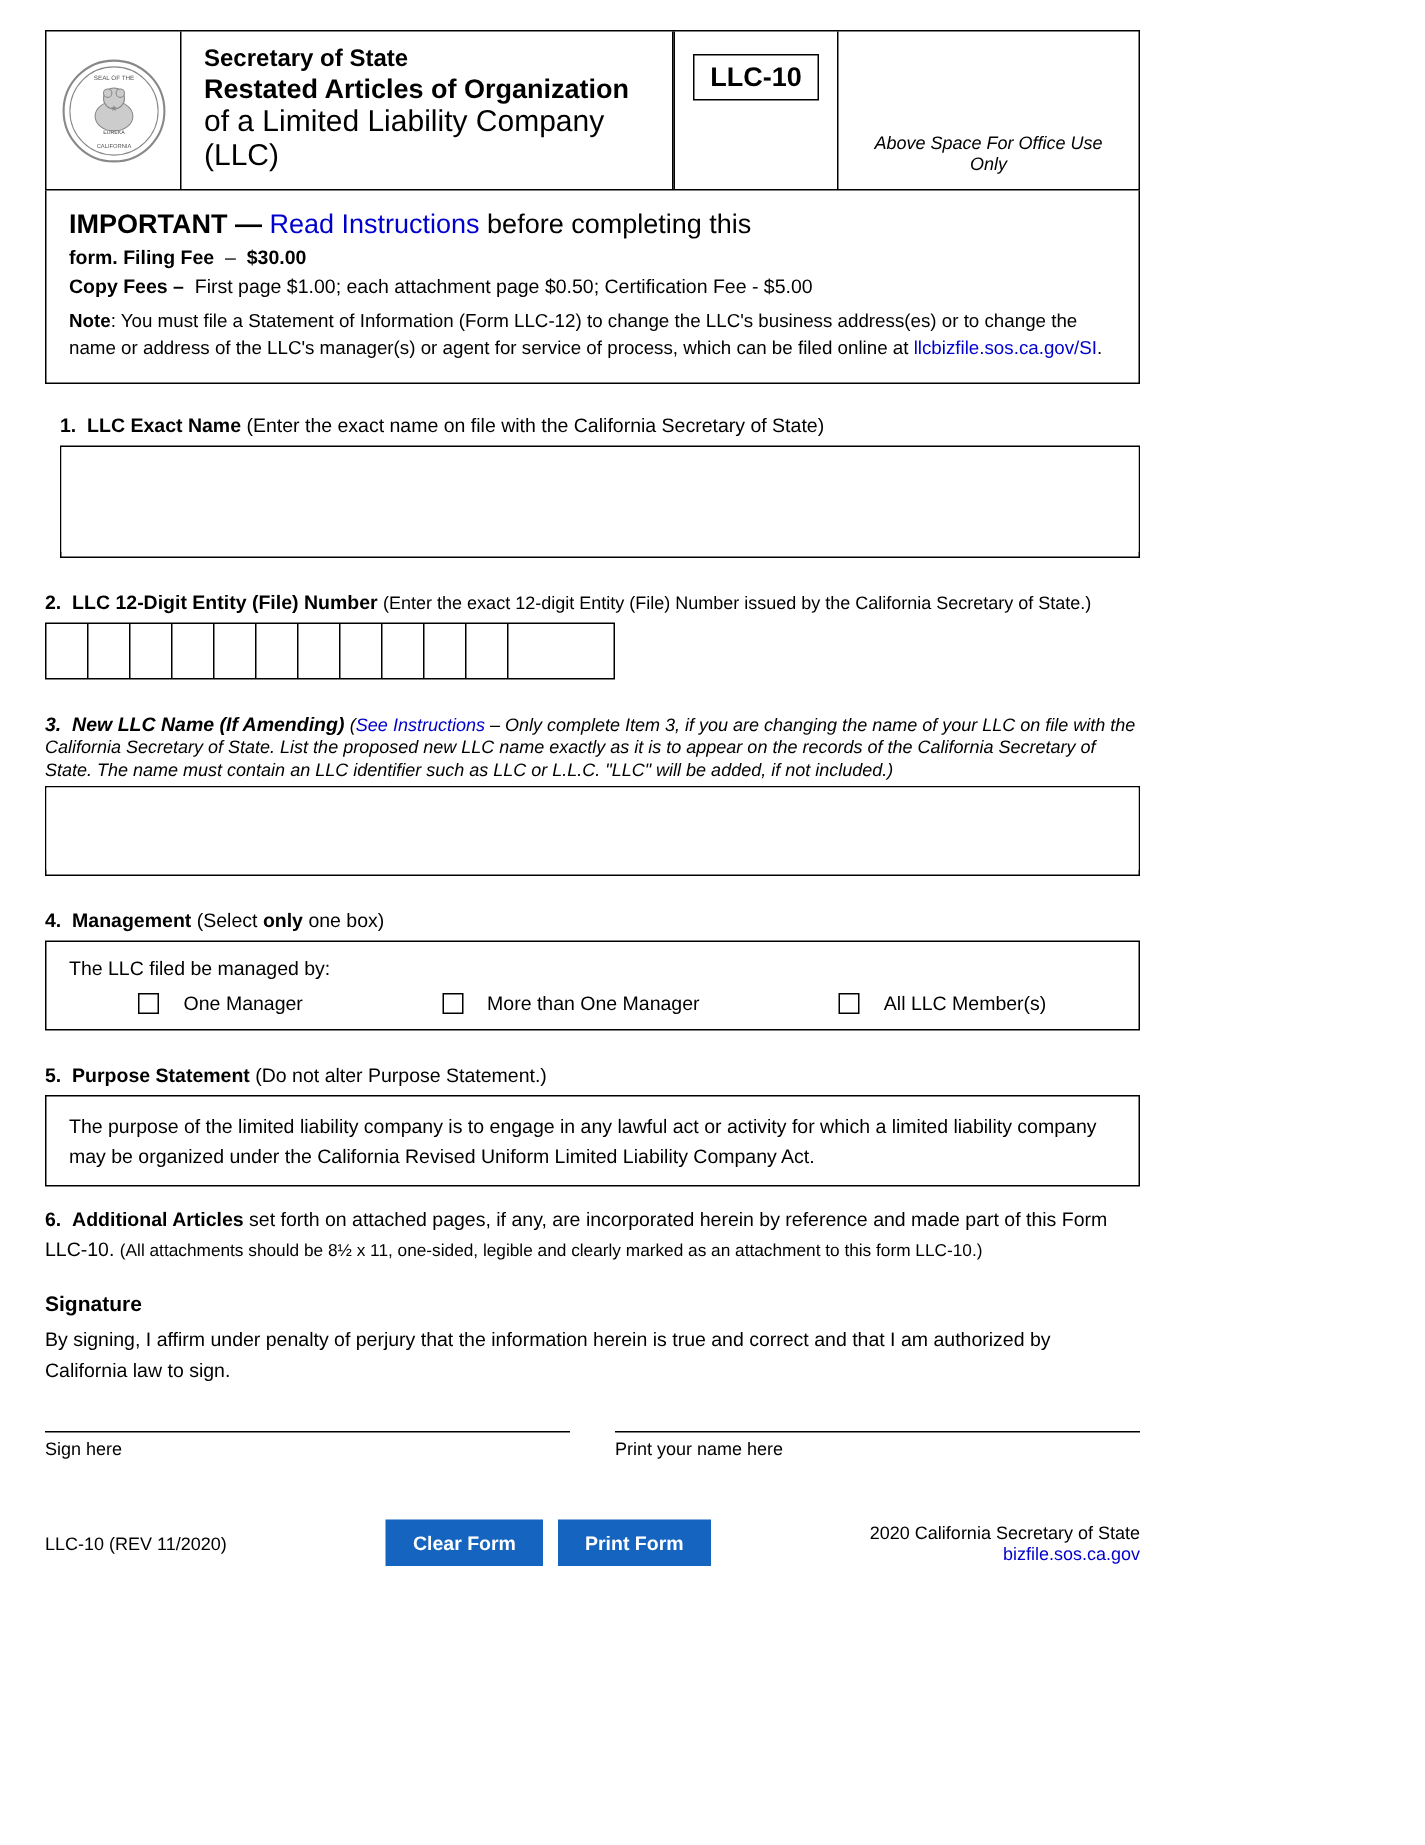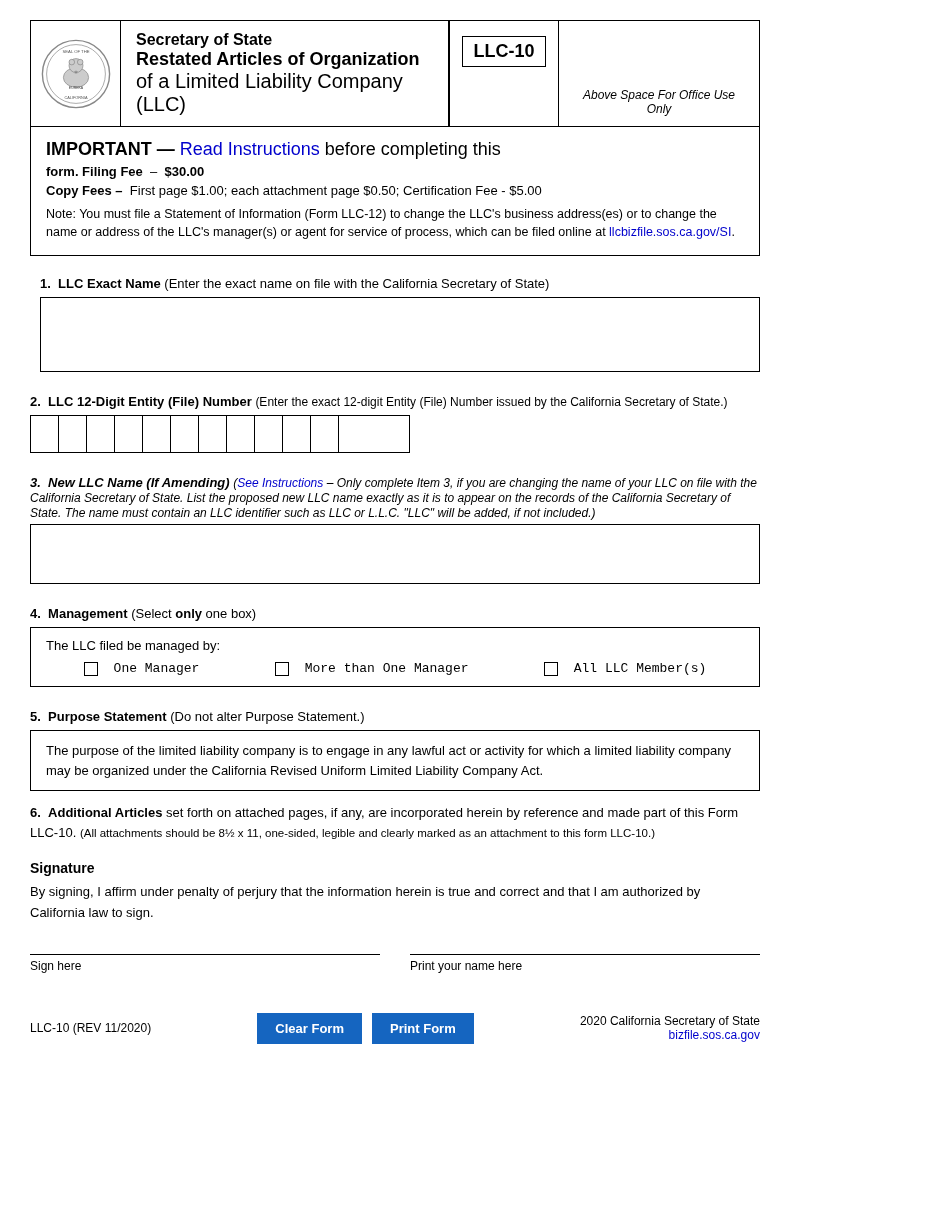--- a/index.html
+++ b/index.html
@@ -99,21 +99,21 @@
       font-size: 13px;
     }
     .copy-fees-line {
       font-size: 13px;
     }
     .note-line {
       font-size: 12.5px;
       line-height: 1.4;
     }
     .note-bold {
-      font-weight: normal;
+      font-weight: bold;
     }
     .section-label {
       font-size: 13px;
       margin-bottom: 6px;
       margin-top: 10px;
     }
     .section-num {
       font-weight: bold;
     }
     .input-box {
@@ -157,21 +157,20 @@
       align-items: center;
       margin-top: 8px;
       gap: 0;
       justify-content: space-around;
     }
     .checkbox-option {
       display: flex;
       align-items: center;
       gap: 16px;
       font-size: 13px;
-      font-family: Liberation Mono, monospace;
     }
     .checkbox-sq {
       width: 14px;
       height: 14px;
       border: 1px solid #000;
       display: inline-block;
       flex-shrink: 0;
     }
     .purpose-box {
       border: 1px solid #000;

